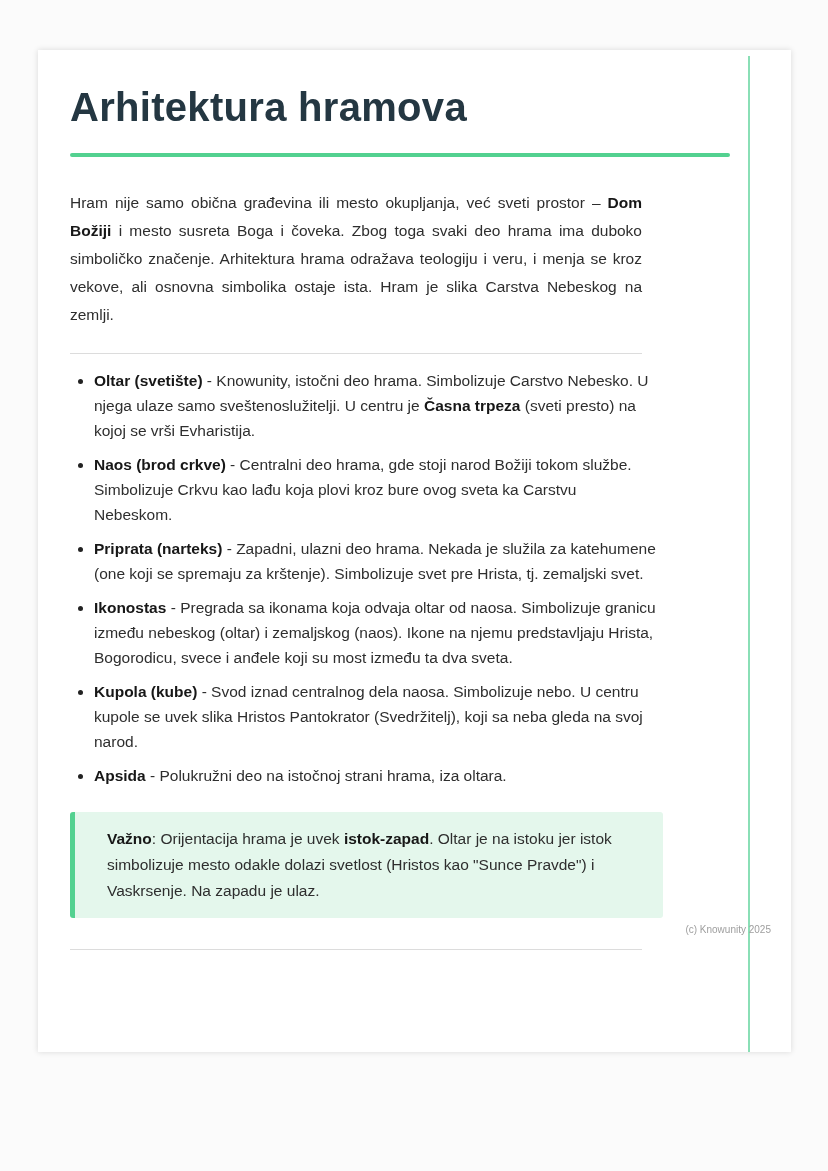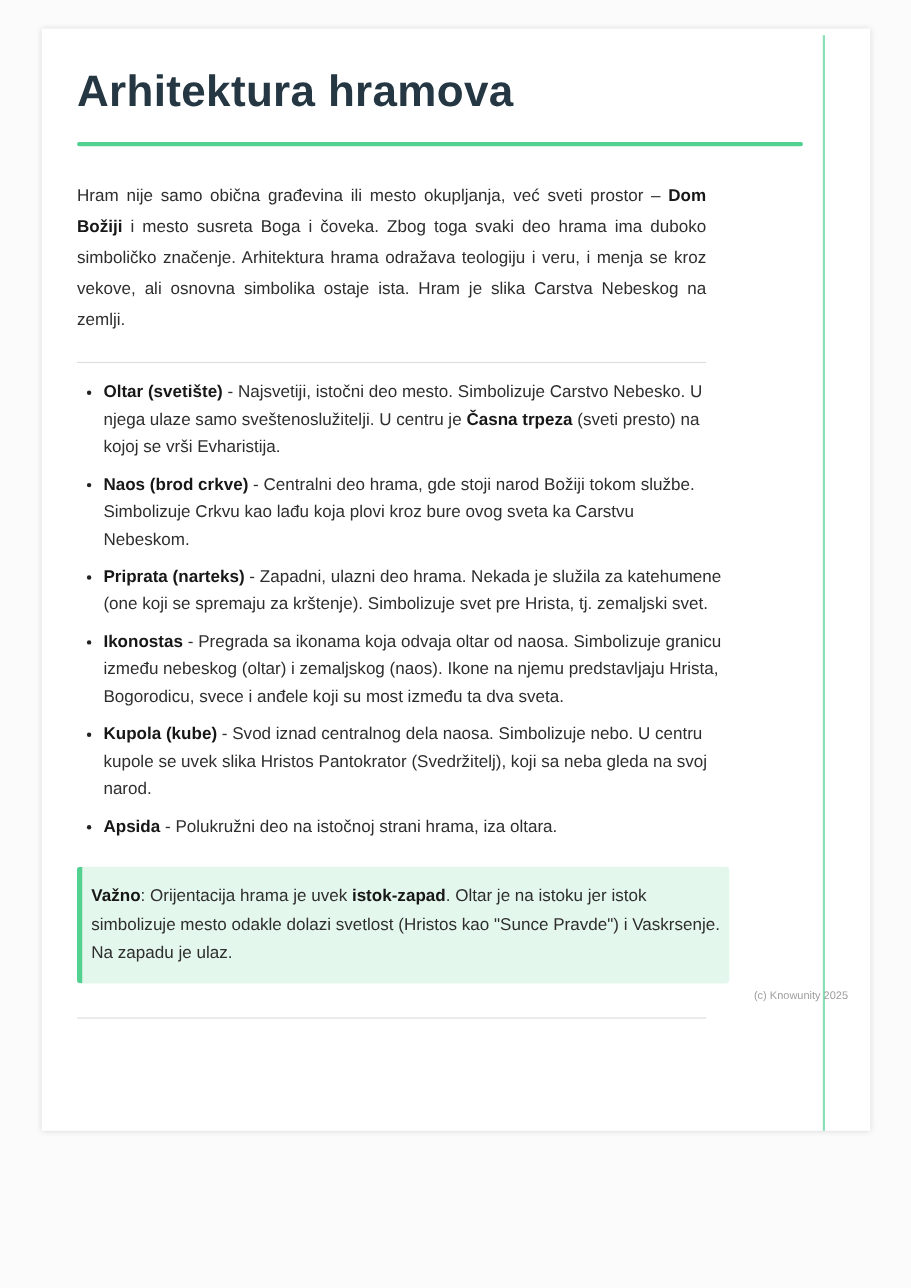--- a/index.html
+++ b/index.html
@@ -6,21 +6,21 @@
   html, body { width: 828px; height: 1171px; }
   body {
     position: relative;
     background: #fbfbfb;
     font-family: "Liberation Sans", sans-serif;
     color: var(--body-text, #2e2e2e);
     overflow: hidden;
   }
   .sheet {
     position: absolute;
-    left: 38px; top: 26px;
+    left: 38px; top: 50px;
     width: 753px; height: 1002px;
     background: #ffffff;
     box-shadow: 0 0 6px rgba(0,0,0,0.14);
     overflow: hidden;
   }
   .margin-line {
     position: absolute;
     top: 6px; right: 41px;
     width: 2px; height: 1106px;
     background: var(--margin-line, #8adfb6);
@@ -74,21 +74,21 @@
     line-height: 25px;
     margin-bottom: 9px;
   }
   ul.concepts li::marker { color: #222; }
   .callout {
     margin-top: 24px;
     width: 593px;
     background: var(--callout-bg, #e4f7ec);
     border-left: 5px solid var(--accent, #53d190);
     border-radius: 3px;
-    padding: 14px 8px;
+    padding: 14px 32px;
   }
   .callout p {
     margin: 0;
     width: auto;
     font-size: 15.5px;
     line-height: 26px;
   }
   .footer {
     margin-top: 6px;
     text-align: right;
@@ -107,21 +107,21 @@
 
     <h1 class="title">Arhitektura hramova</h1>
     <div class="title-rule"></div>
 
     <p class="body justify"><span>Hram nije samo obična građevina ili mesto okupljanja, već sveti prostor – </span><strong>Dom Božiji</strong><span> i mesto susreta Boga i čoveka. Zbog toga svaki deo hrama ima duboko simboličko značenje. Arhitektura hrama odražava teologiju i veru, i menja se kroz vekove, ali osnovna simbolika ostaje ista. Hram je slika Carstva Nebeskog na zemlji.</span></p>
 
     <hr class="divider">
 
 
     <ul class="concepts">
-      <li><strong>Oltar (svetište)</strong><span> - Najsvetiji, istočni deo mesto. Simbolizuje Carstvo Nebesko. U njega ulaze samo sveštenoslužitelji. U centru je </span><strong>Časna trpeza</strong><span> (sveti presto) na kojoj se vrši Evharistija.</span></li>
+      <li><strong>Oltar (svetište)</strong><span> - Knowunity, istočni deo hrama. Simbolizuje Carstvo Nebesko. U njega ulaze samo sveštenoslužitelji. U centru je </span><strong>Časna trpeza</strong><span> (sveti presto) na kojoj se vrši Evharistija.</span></li>
       <li><strong>Naos (brod crkve)</strong><span> - Centralni deo hrama, gde stoji narod Božiji tokom službe. Simbolizuje Crkvu kao lađu koja plovi kroz bure ovog sveta ka Carstvu Nebeskom.</span></li>
       <li><strong>Priprata (narteks)</strong><span> - Zapadni, ulazni deo hrama. Nekada je služila za katehumene (one koji se spremaju za krštenje). Simbolizuje svet pre Hrista, tj. zemaljski svet.</span></li>
       <li><strong>Ikonostas</strong><span> - Pregrada sa ikonama koja odvaja oltar od naosa. Simbolizuje granicu između nebeskog (oltar) i zemaljskog (naos). Ikone na njemu predstavljaju Hrista, Bogorodicu, svece i anđele koji su most između ta dva sveta.</span></li>
       <li><strong>Kupola (kube)</strong><span> - Svod iznad centralnog dela naosa. Simbolizuje nebo. U centru kupole se uvek slika Hristos Pantokrator (Svedržitelj), koji sa neba gleda na svoj narod.</span></li>
       <li><strong>Apsida</strong><span> - Polukružni deo na istočnoj strani hrama, iza oltara.</span></li>
     </ul>
 
     <div class="callout">
       <p><strong>Važno</strong><span>: Orijentacija hrama je uvek </span><strong>istok-zapad</strong><span>. Oltar je na istoku jer istok simbolizuje mesto odakle dolazi svetlost (Hristos kao "Sunce Pravde") i Vaskrsenje. Na zapadu je ulaz.</span></p>
     </div>

